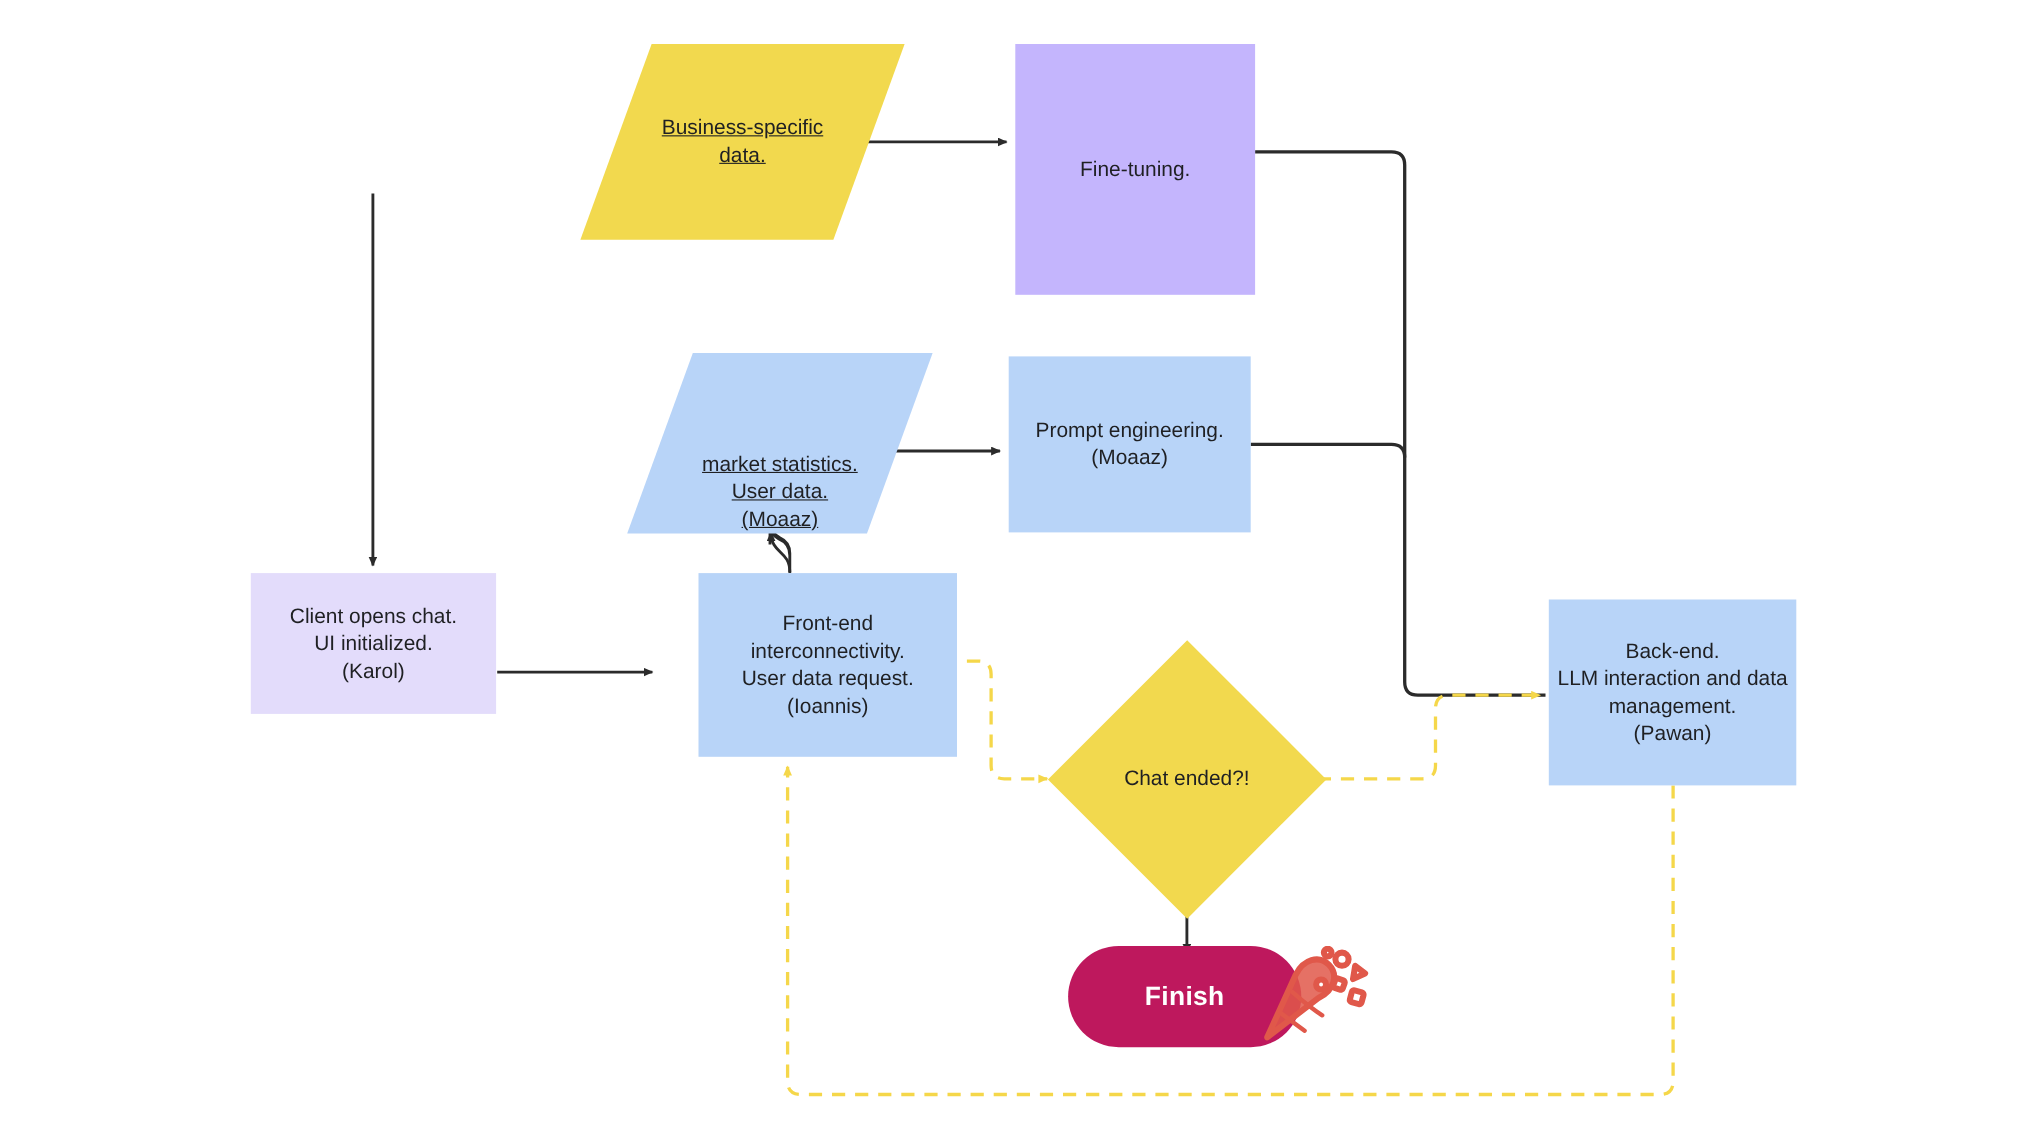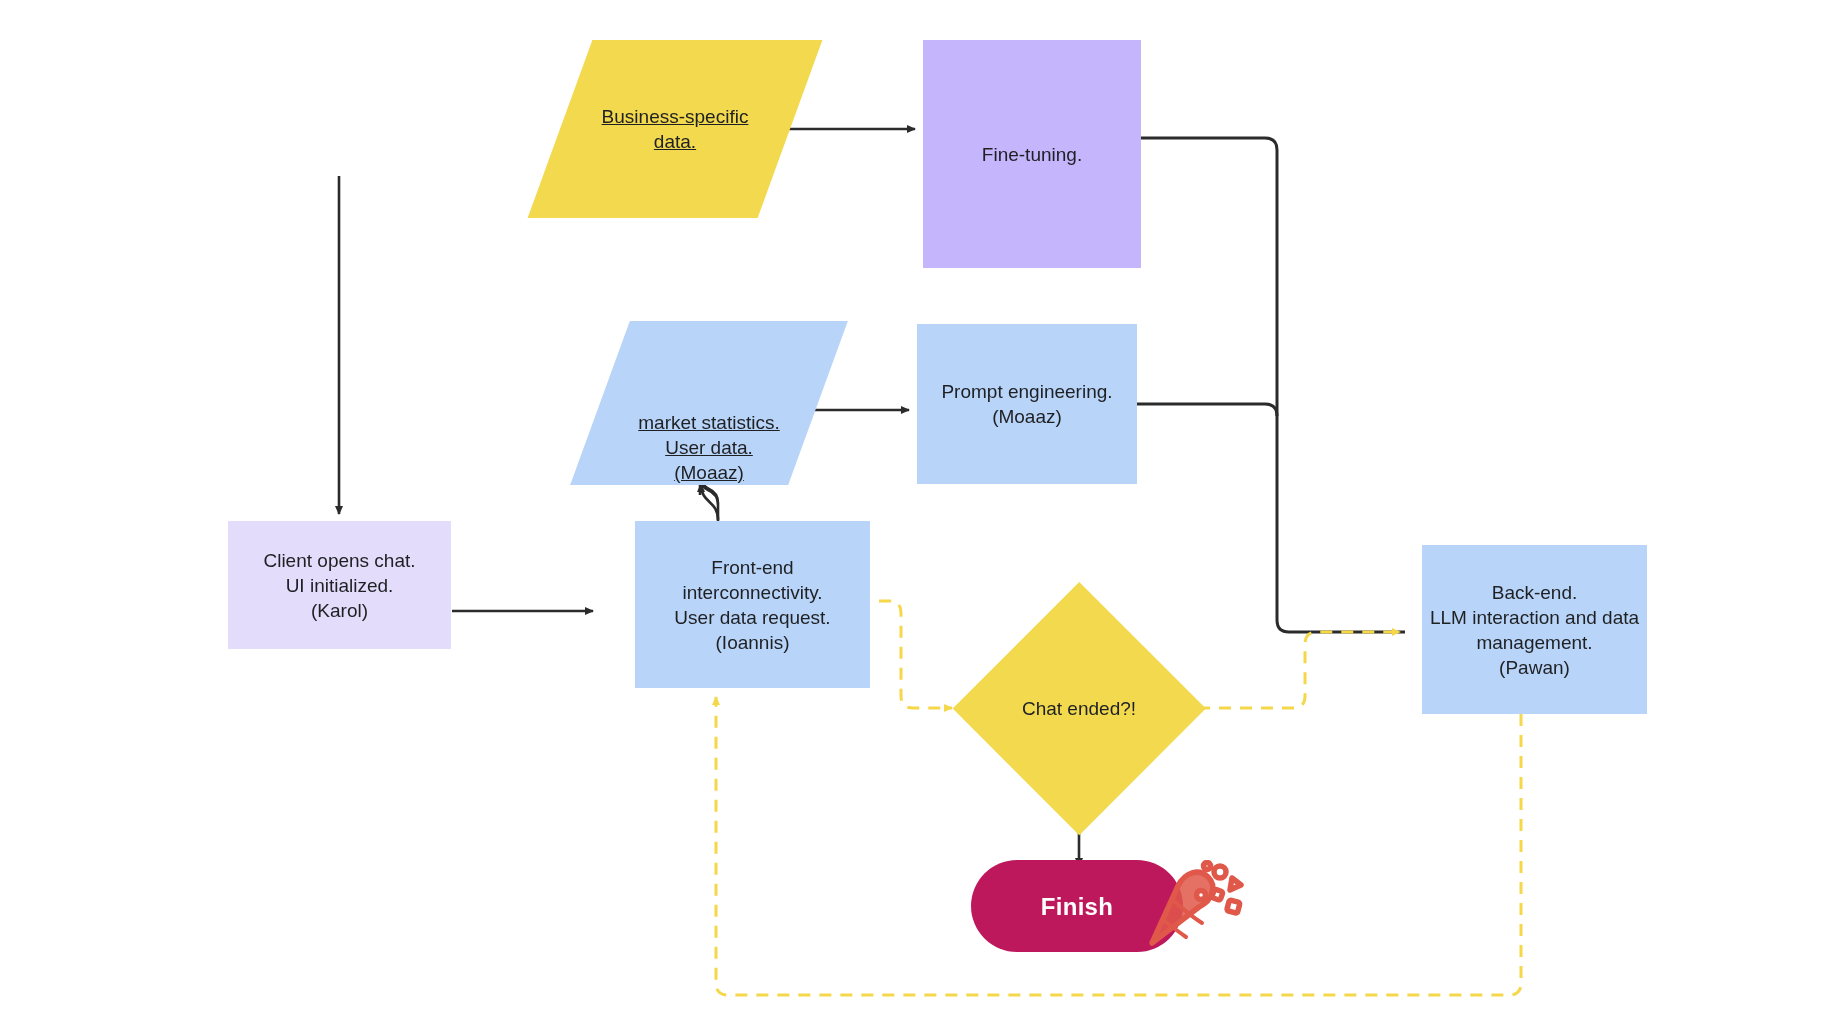--- a/index.html
+++ b/index.html
@@ -159,21 +159,21 @@
 interconnectivity.
 User data request.
 (Ioannis)</span>
   </div>
 
   <div class="node decision" style="left:960px; top:589px; width:238px; height:238px;">
     <span class="dec-bg" style="background:#f2d94e;"></span>
     <span class="dec-label">Chat ended?!</span>
   </div>
 
-  <div class="node process" style="left:1408px; top:545px; width:225px; height:169px; background:#b8d4f8;margin-left:14px;">
+  <div class="node process" style="left:1408px; top:545px; width:225px; height:169px; background:#b8d4f8;">
     <span>Back-end.
 LLM interaction and data
 management.
 (Pawan)</span>
   </div>
 
   <div class="node terminator" style="left:971px; top:860px; width:212px; height:92px; background:#be185d; color:#ffffff;">
     <span>Finish</span>
   </div>
 

